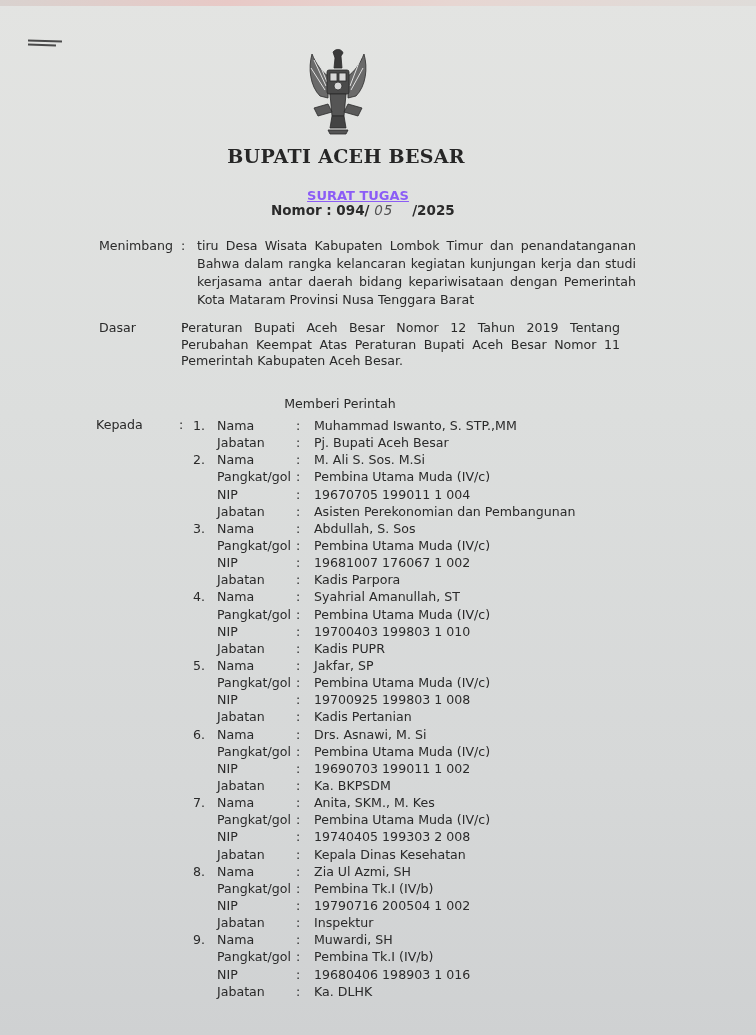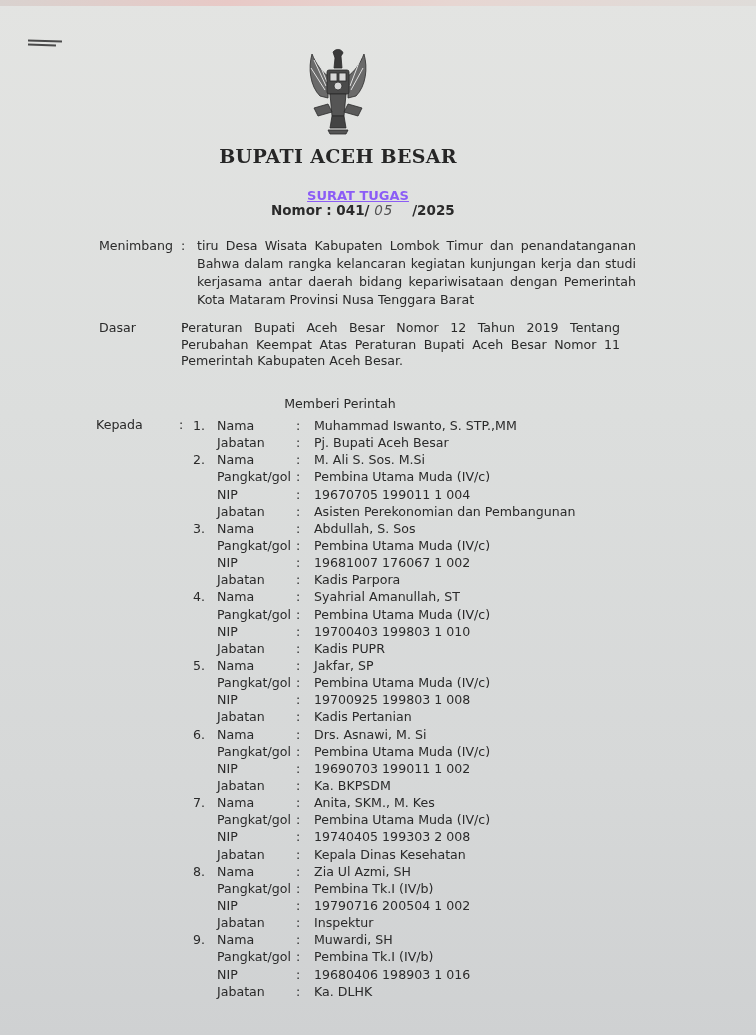--- a/index.html
+++ b/index.html
@@ -17,21 +17,21 @@
   .corner-mark {
     position: absolute; left: 28px; top: 40px; width: 34px; height: 5px;
   }
   .corner-mark span { display:block; height:2px; background:#4a4a4a; margin-bottom:2px; transform: rotate(2deg); }
   .emblem {
     position: absolute; left: 306px; top: 46px; width: 64px; height: 92px;
   }
   .title {
     position: absolute; left: 0; width: 676px; top: 145px;
     text-align: center; font-family: "DejaVu Serif", serif; font-weight: bold;
-    font-size: 19px; letter-spacing: 0.3px; color: #262626;
+    font-size: 19px; letter-spacing: 0.3px; color: #262626; padding-left: 8px;
   }
   .sub-title {
     position: absolute; left: 0; width: 716px; top: 188px;
     text-align: center; font-weight: bold; font-size: 13px; text-decoration: underline;
     color: #8b5cf6;
   }
   .nomor {
     position: absolute; left: 271px; top: 202px;
     font-weight: bold; font-size: 13.5px; color: #2a2a2a; white-space: pre;
   }
@@ -78,21 +78,21 @@
       <path d="M8 62 L22 58 L26 66 L12 70 Z" fill="#5a5a5a"></path>
       <path d="M56 62 L42 58 L38 66 L52 70 Z" fill="#5a5a5a"></path>
       <path d="M26 70 L24 82 L40 82 L38 70 Z" fill="#444"></path>
       <path d="M22 84 L42 84 L40 88 L24 88 Z" fill="#555"></path>
     </g>
   </svg>
 </div>
 
 <div class="title">BUPATI ACEH BESAR</div>
 <div class="sub-title">SURAT TUGAS</div>
-<div class="nomor"><span>Nomor : 041/</span> <span class="hand">05</span>    <span>/2025</span></div>
+<div class="nomor"><span>Nomor : 094/</span> <span class="hand">05</span>    <span>/2025</span></div>
 
 <div class="section" style="left:99px; top:237px; width:540px;">
   <span class="label">Menimbang</span>
   <span class="colon" style="left:82px">:</span>
   <div class="body-text" style="left:98px; top:0; width:439px;">
     <span class="justify-line">tiru Desa Wisata Kabupaten Lombok Timur dan penandatanganan</span>
     <span class="justify-line">Bahwa dalam rangka kelancaran kegiatan kunjungan kerja dan studi</span>
     <span class="justify-line">kerjasama antar daerah bidang kepariwisataan dengan Pemerintah</span>
     <span style="display:block">Kota Mataram Provinsi Nusa Tenggara Barat</span>
   </div>

